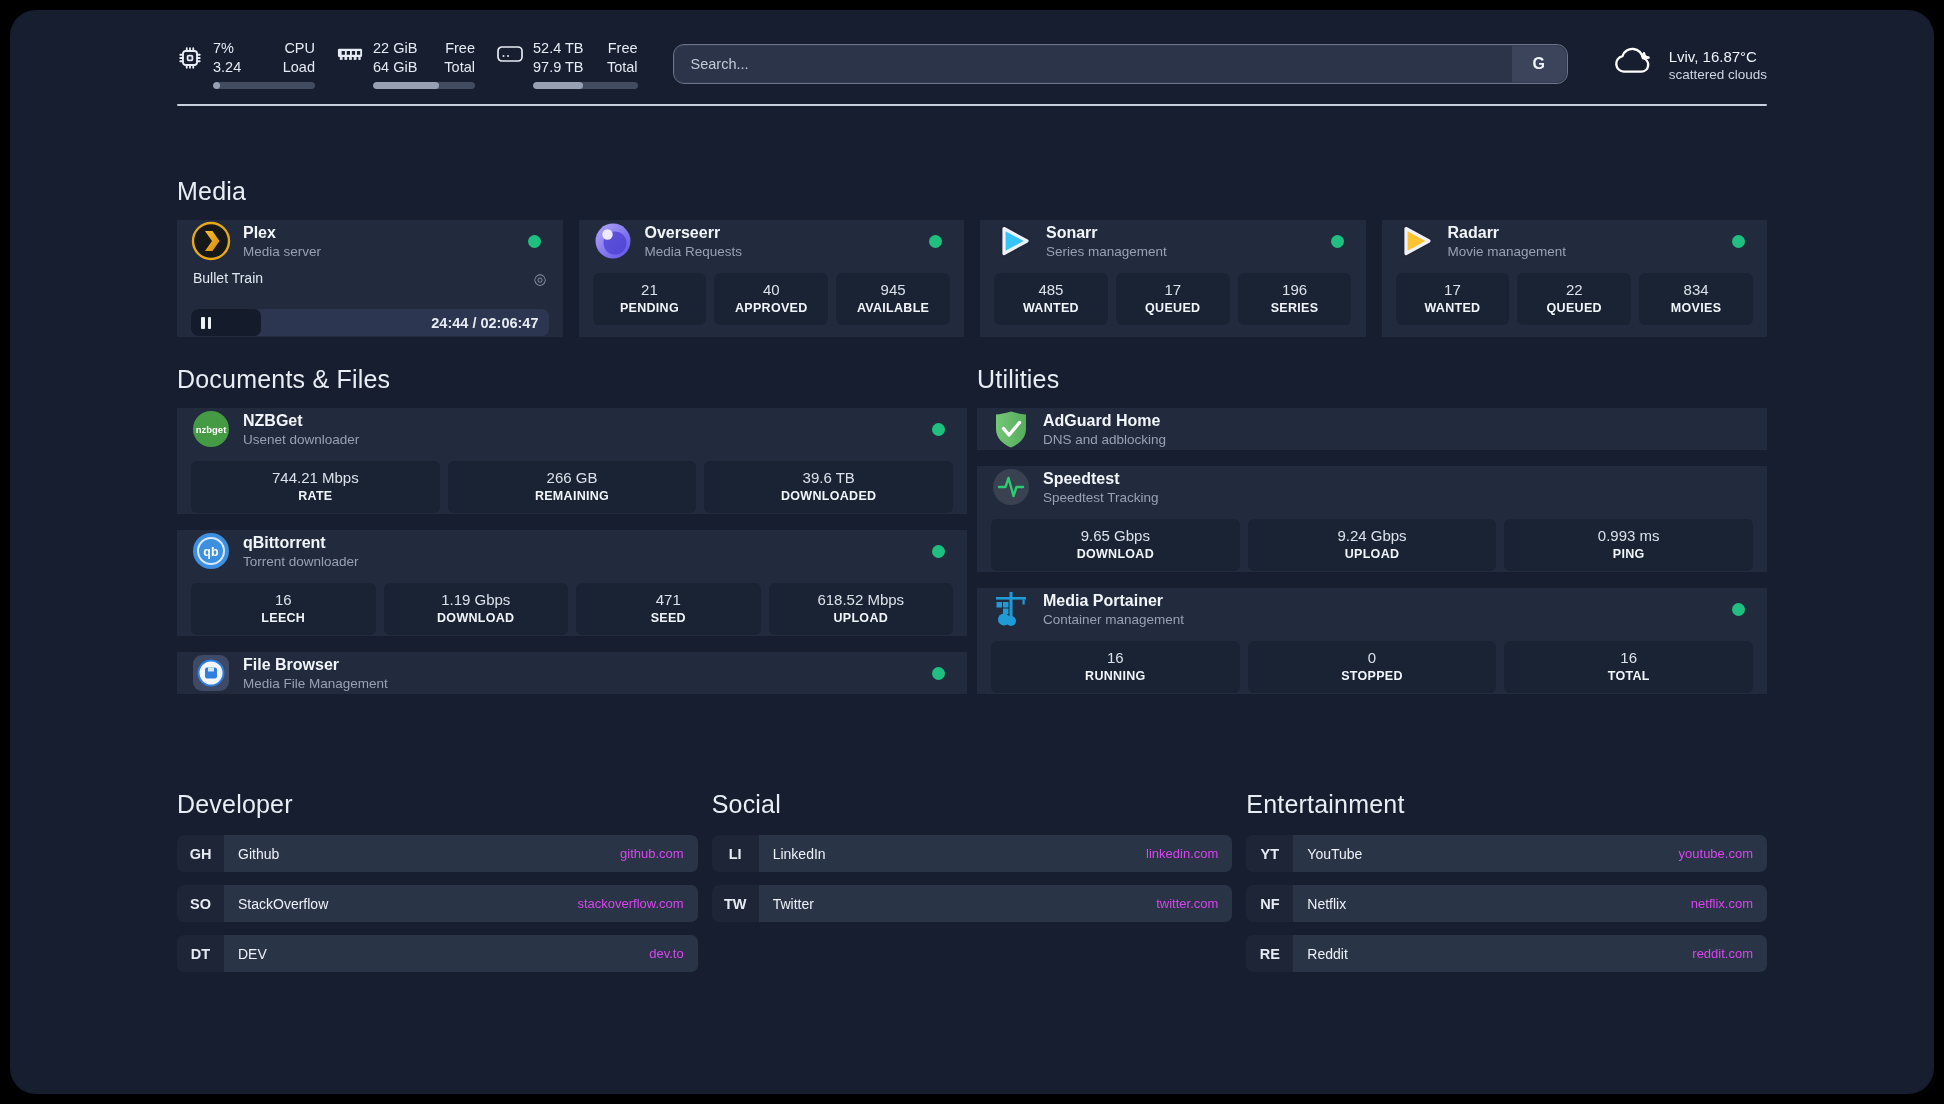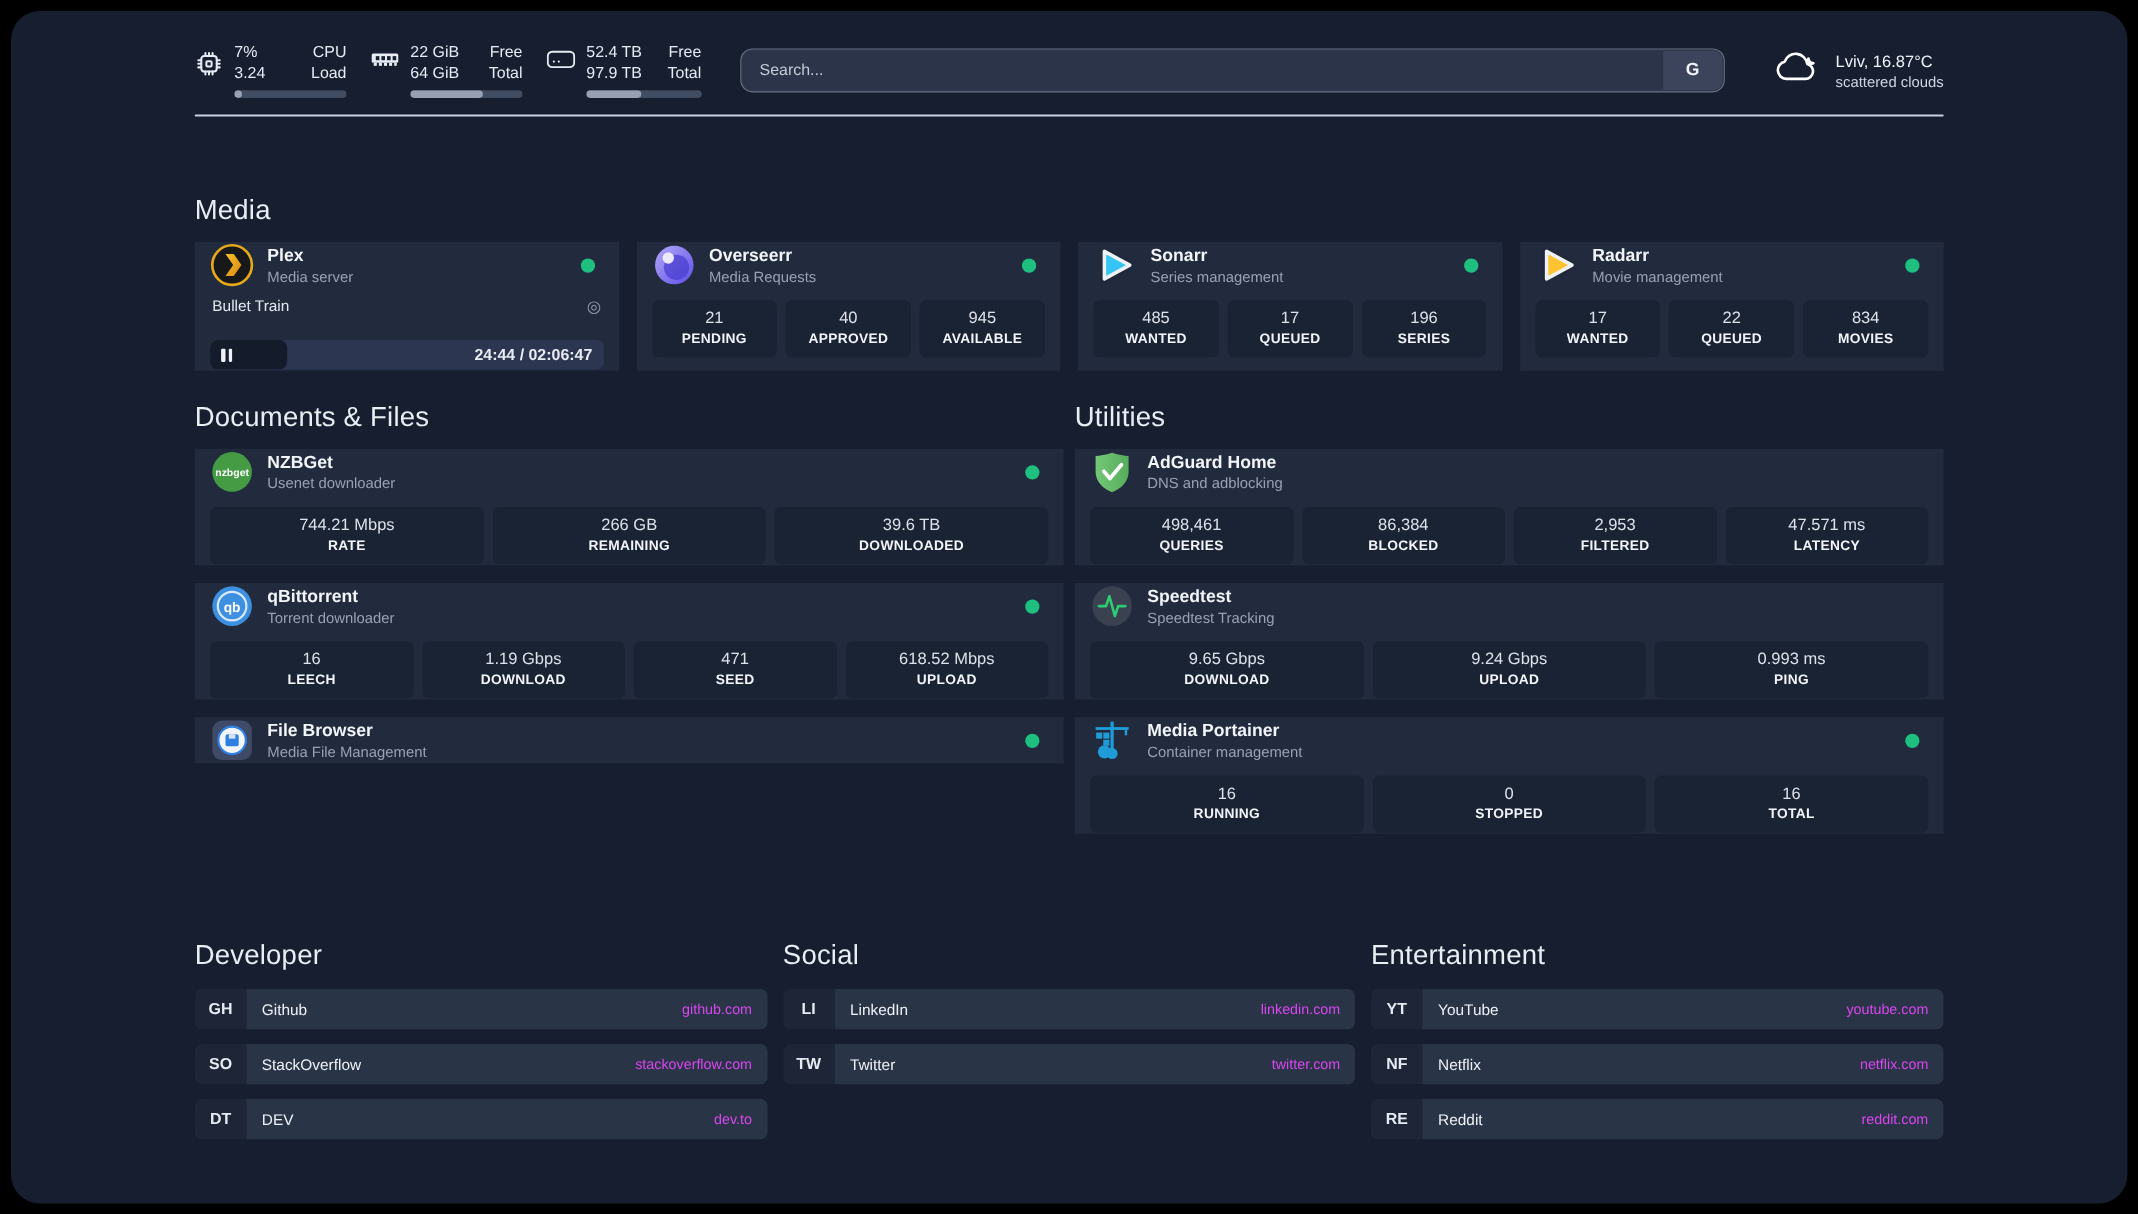--- a/index.html
+++ b/index.html
@@ -449,38 +449,20 @@
                     </defs>
                   <path d="M20 2.5c6 2 11 2.6 15 3v14.5c0 9-7 15.2-15 18.5-8-3.3-15-9.5-15-18.5V5.5c4-.4 9-1 15-3z" fill="url(#adg)"></path>
                   <path d="M12.5 19.5l5.5 6.5 10.5-12.5" stroke="#fff" stroke-width="3.4" fill="none" stroke-linecap="round" stroke-linejoin="round"></path>
                 </svg>
               </span>
               <div class="app-text">
                 <div class="app-name">AdGuard Home</div>
                 <div class="app-sub">DNS and adblocking</div>
               </div>
             </div>
-            <div class="stats">
-              <div class="stat">
-                <div class="stat-value">498,461</div>
-                <div class="stat-label">QUERIES</div>
-              </div>
-              <div class="stat">
-                <div class="stat-value">86,384</div>
-                <div class="stat-label">BLOCKED</div>
-              </div>
-              <div class="stat">
-                <div class="stat-value">2,953</div>
-                <div class="stat-label">FILTERED</div>
-              </div>
-              <div class="stat">
-                <div class="stat-value">47.571 ms</div>
-                <div class="stat-label">LATENCY</div>
-              </div>
-            </div>
           </div>
 
           <div class="card">
             <div class="card-head">
               <span class="app-icon">
                 <svg viewBox="0 0 40 40">
                   <circle cx="20" cy="20" r="18" fill="#3a4251"></circle>
                   <polyline points="8,20 14.5,20 17.5,11 22.5,29 25.5,20 32,20" stroke="#2ecc71" stroke-width="2.4" fill="none" stroke-linejoin="round" stroke-linecap="round"></polyline>
                 </svg>
               </span>

